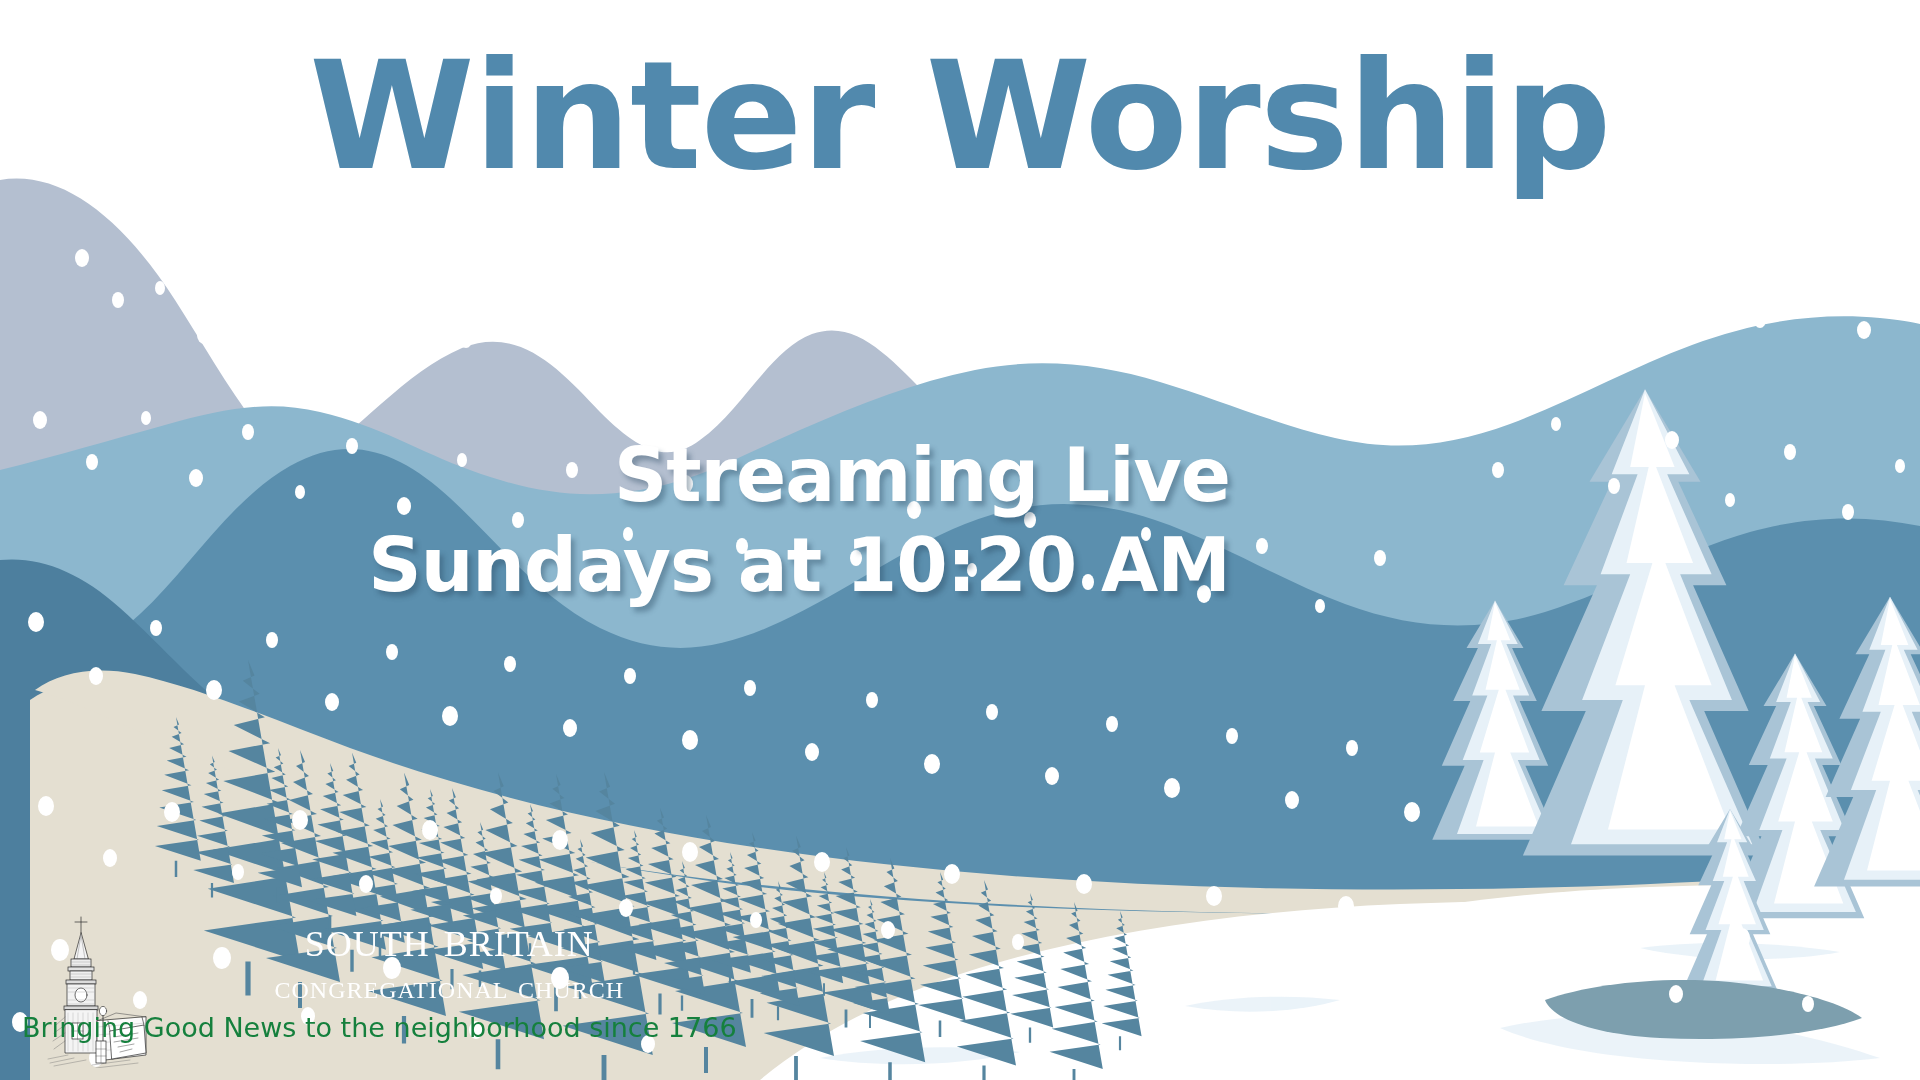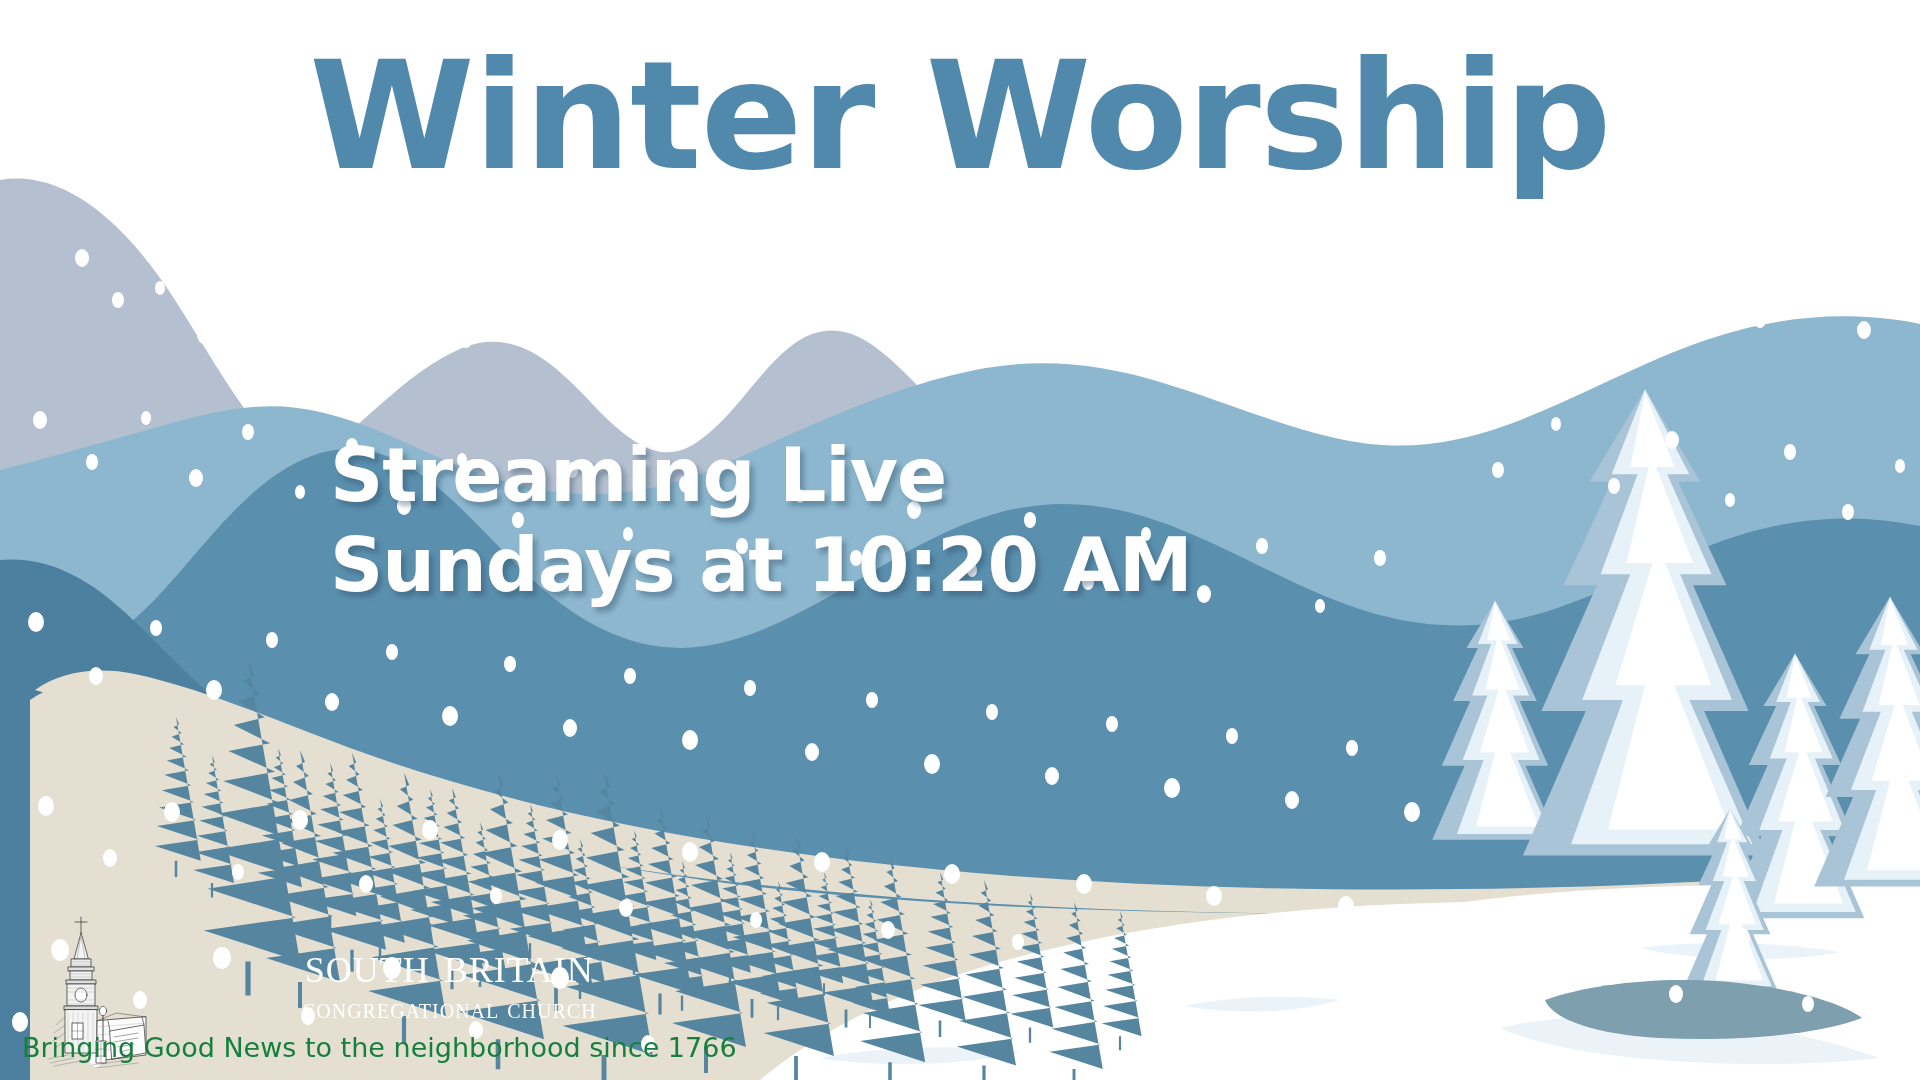--- a/index.html
+++ b/index.html
@@ -40,40 +40,39 @@
     z-index: 40;
     white-space: nowrap;
   }
 
   
   #subtitle {
     position: absolute;
     left: 330px;
     top: 430px;
     width: 900px;
-    text-align: left;
+    text-align: right;
     z-index: 40;
     color: #ffffff;
     font-family: "DejaVu Sans", sans-serif;
     font-weight: bold;
     font-size: 74px;
     line-height: 1.22;
     letter-spacing: -1px;
     text-shadow: 4px 5px 5px rgba(40,70,95,0.38);
   }
   #subtitle .sub-line { display: block; white-space: nowrap; }
 
   
   #logo {
     position: absolute;
     left: 34px;
     bottom: 12px;
     z-index: 50;
     display: flex;
-    align-items: flex-end;
     gap: 10px;
   }
   #logo-mark { width: 118px; height: 155px; display: block; flex: 0 0 auto; }
   #logo-text {
     display: flex;
     flex-direction: column;
     align-items: center;
     padding-bottom: 4px;
   }
   .logo-l1 {
@@ -82,21 +81,21 @@
     font-size: 52px;
     line-height: 1.0;
     letter-spacing: 1px;
     white-space: nowrap;
     font-variant: small-caps;
     text-transform: lowercase;
   }
   .logo-l2 {
     font-family: "Liberation Serif", serif;
     color: #ffffff;
-    font-size: 28px;
+    font-size: 34px;
     line-height: 1.15;
     letter-spacing: 1px;
     white-space: nowrap;
     font-variant: small-caps;
     text-transform: lowercase;
     margin-top: 2px;
   }
   .logo-l3 {
     font-family: "DejaVu Sans", sans-serif;
     color: #15803d;

